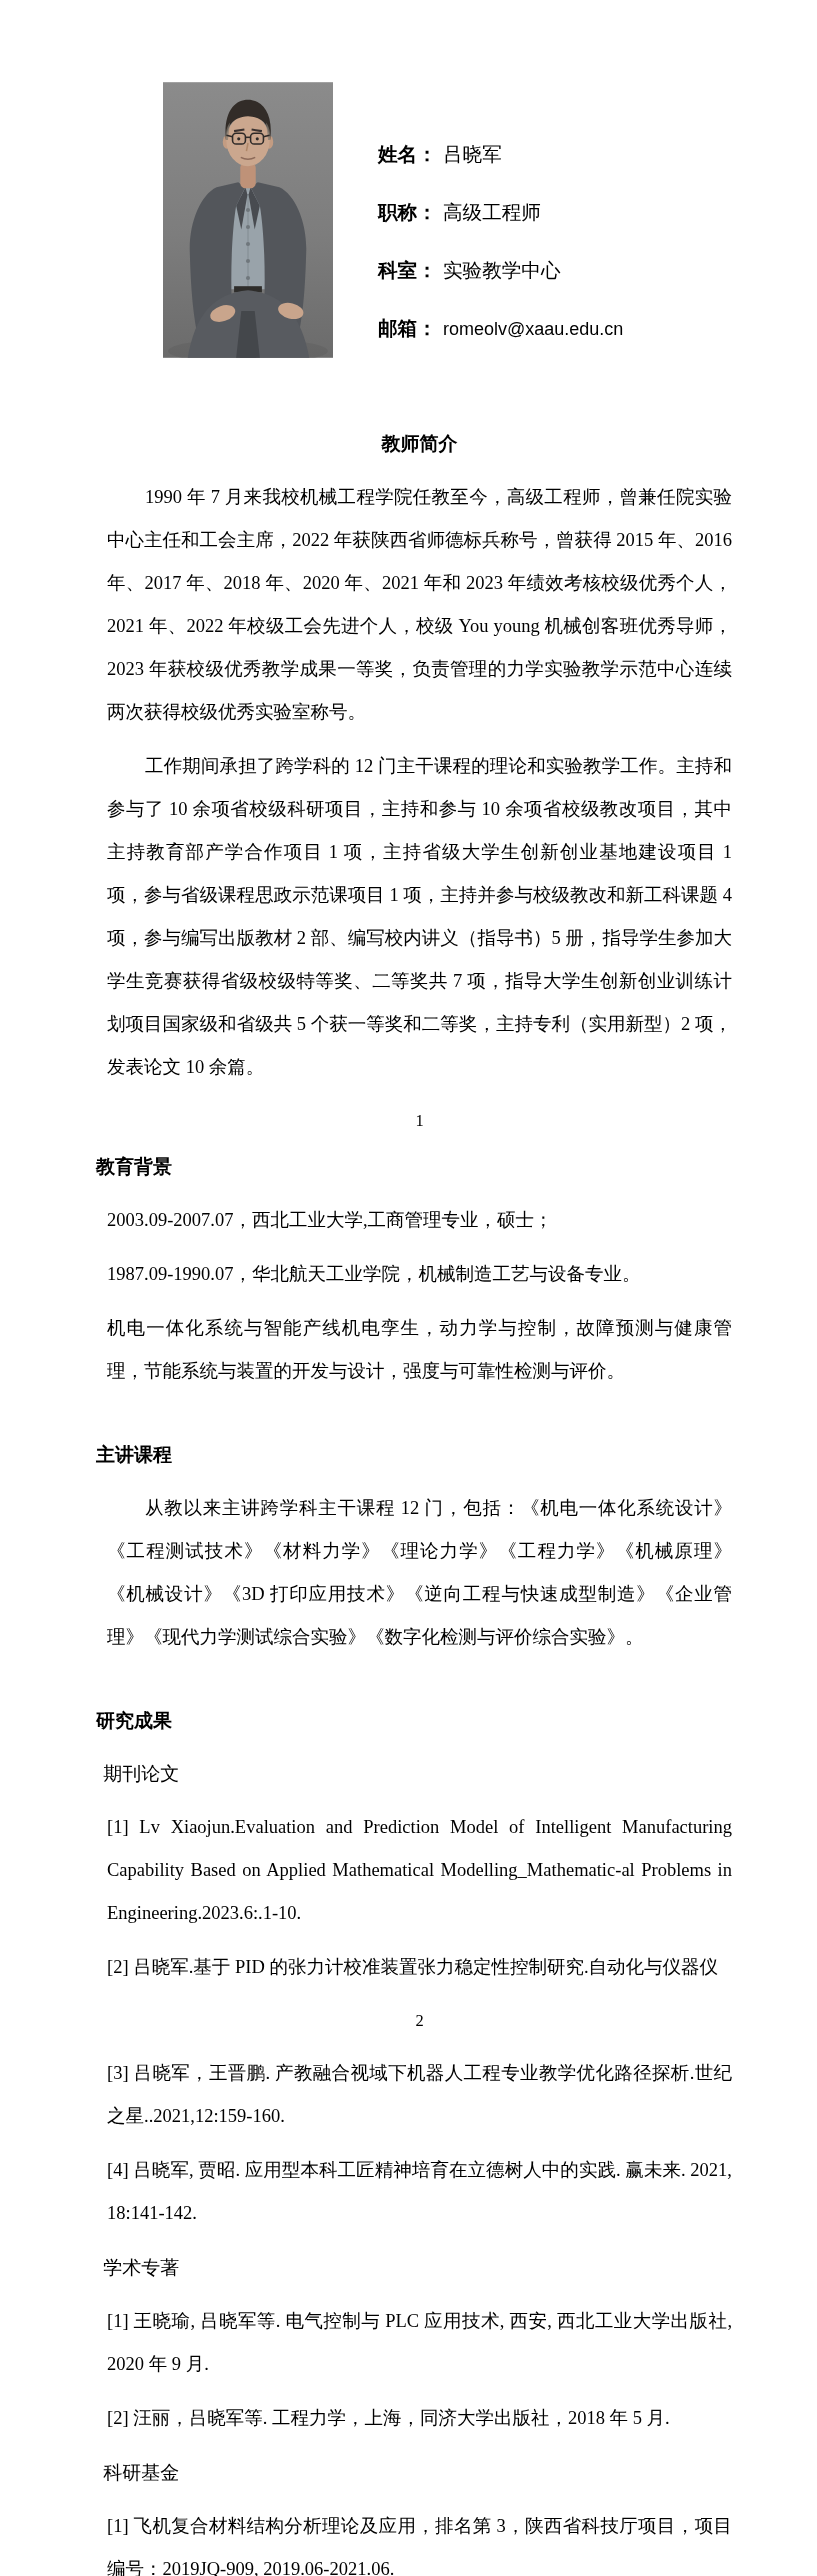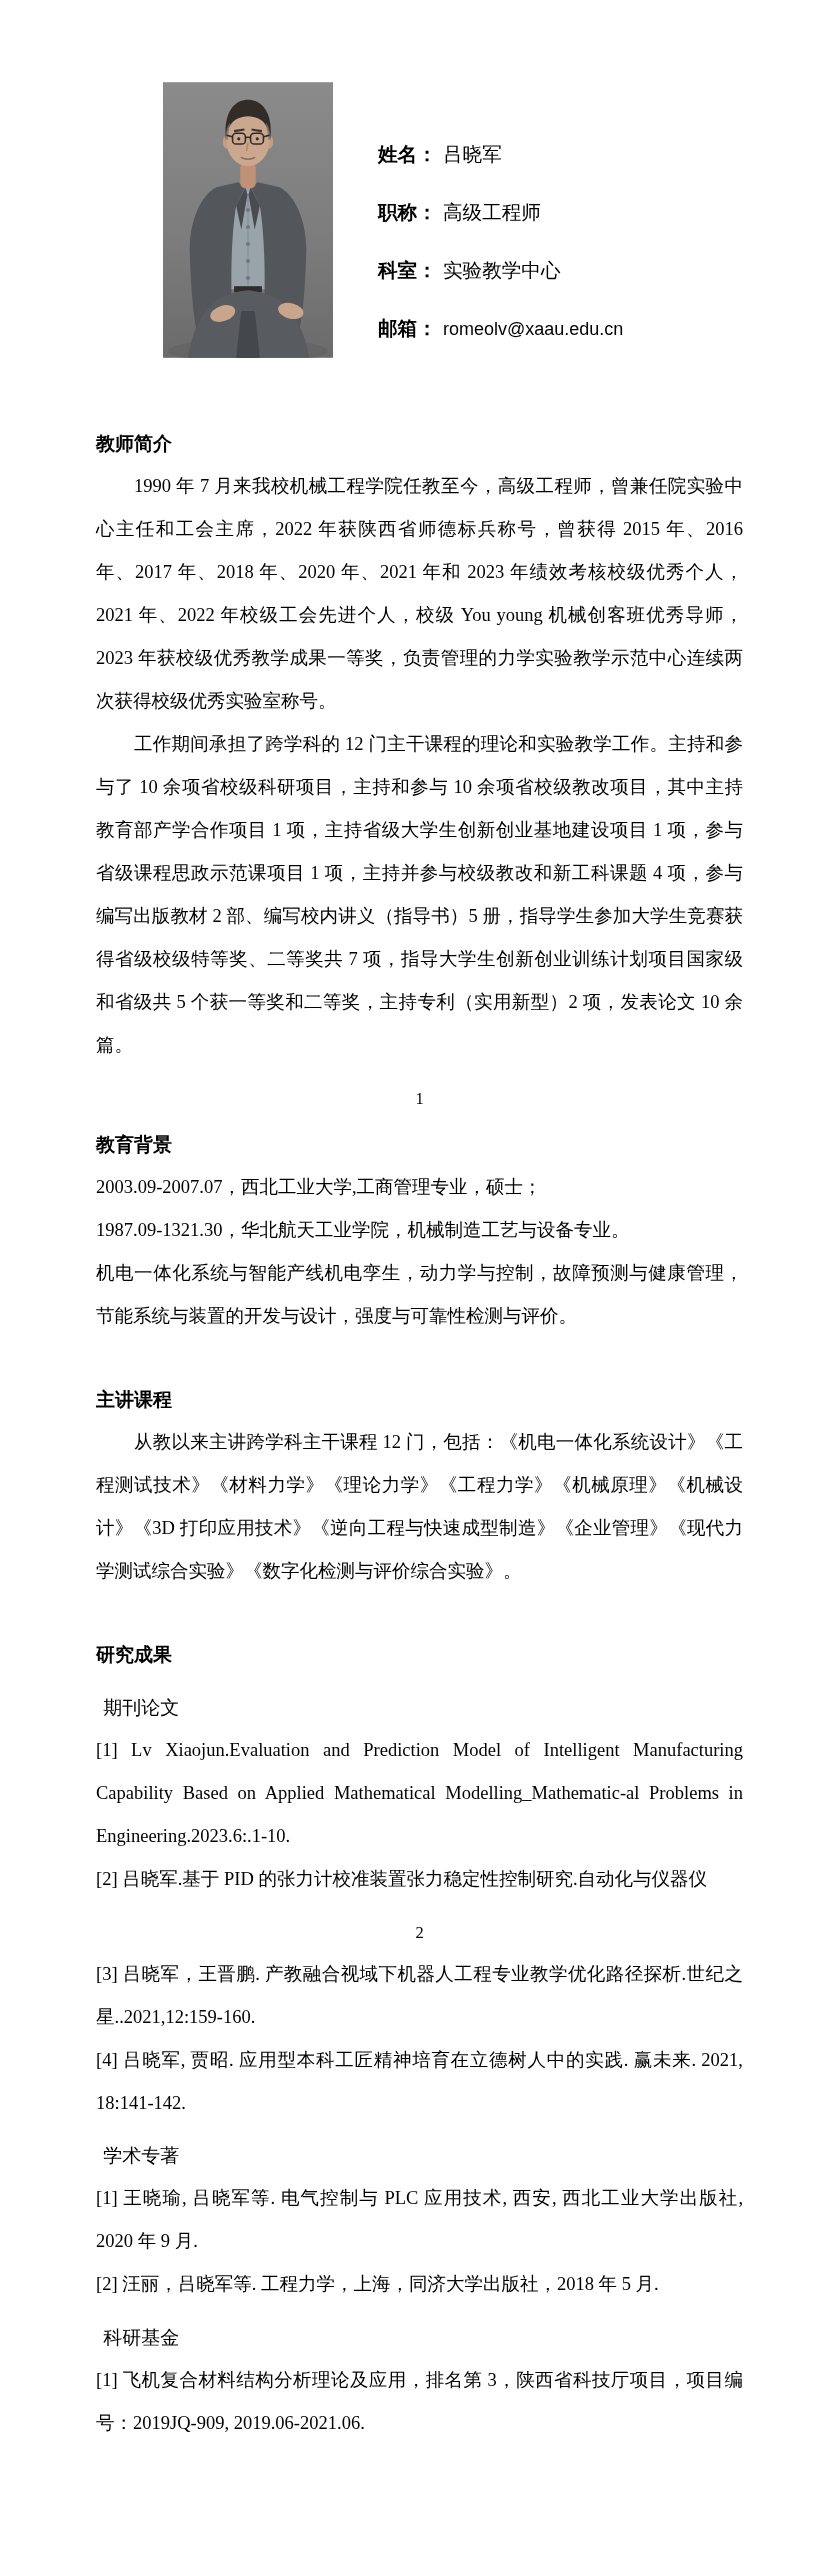--- a/index.html
+++ b/index.html
@@ -12,24 +12,24 @@
   .profile-header{display:flex;align-items:flex-start;margin-left:27px;margin-bottom:47px;padding-left:40px;}
   .photo-frame{width:170px;height:276px;flex:0 0 auto;}
   .photo-frame svg{display:block;width:170px;height:276px;}
   .profile-info{margin-left:45px;padding-top:61px;}
   .info-row{margin-bottom:34px;font-size:19.6px;line-height:24px;white-space:nowrap;}
   .info-label{font-weight:bold;}
   .info-value{margin-left:6.2px;}
   .mono{font-family:Liberation Sans, sans-serif;font-size:18px;}
   
   .doc h2{font-size:19px;font-weight:bold;margin:40px 0 0 0;line-height:43px;}
-  .doc h2.first{margin-top:0;}
+  .doc h2.first{margin-top:0;text-align:center;}
   .doc h2.tight{margin-top:4.1px;}
   .doc h3{font-size:19px;font-weight:normal;margin:9.3px 0 0 0;line-height:43px;padding-left:7.2px;}
-  .doc p{font-size:18.5px;line-height:43px;margin:0;text-align:justify;text-align-last:left;}
+  .doc p{font-size:18.5px;line-height:43px;margin:11px;text-align:justify;text-align-last:left;}
   .doc p.indent{text-indent:38px;}
   .pagenum{font-size:16.5px;line-height:40px;text-align:center;margin:12.4px 0 0 0;}
 </style>
 </head>
 <body>
 
 <div class="content">
 
   <div class="profile-header">
     <div class="photo-frame">
@@ -116,21 +116,21 @@
   <div class="doc">
 
     <h2 class="first">教师简介</h2>
     <p class="indent">1990 年 7 月来我校机械工程学院任教至今，高级工程师，曾兼任院实验中心主任和工会主席，2022 年获陕西省师德标兵称号，曾获得 2015 年、2016 年、2017 年、2018 年、2020 年、2021 年和 2023 年绩效考核校级优秀个人，2021 年、2022 年校级工会先进个人，校级 You young 机械创客班优秀导师，2023 年获校级优秀教学成果一等奖，负责管理的力学实验教学示范中心连续两次获得校级优秀实验室称号。</p>
     <p class="indent">工作期间承担了跨学科的 12 门主干课程的理论和实验教学工作。主持和参与了 10 余项省校级科研项目，主持和参与 10 余项省校级教改项目，其中主持教育部产学合作项目 1 项，主持省级大学生创新创业基地建设项目 1 项，参与省级课程思政示范课项目 1 项，主持并参与校级教改和新工科课题 4 项，参与编写出版教材 2 部、编写校内讲义（指导书）5 册，指导学生参加大学生竞赛获得省级校级特等奖、二等奖共 7 项，指导大学生创新创业训练计划项目国家级和省级共 5 个获一等奖和二等奖，主持专利（实用新型）2 项，发表论文 10 余篇。</p>
 
     <div class="pagenum">1</div>
 
     <h2 class="tight">教育背景</h2>
     <p>2003.09-2007.07，西北工业大学,工商管理专业，硕士；</p>
-      <p>1987.09-1321.30，华北航天工业学院，机械制造工艺与设备专业。</p>
+      <p>1987.09-1990.07，华北航天工业学院，机械制造工艺与设备专业。</p>
 
     <p>机电一体化系统与智能产线机电孪生，动力学与控制，故障预测与健康管理，节能系统与装置的开发与设计，强度与可靠性检测与评价。</p>
 
     <h2>主讲课程</h2>
     <p class="indent">从教以来主讲跨学科主干课程 12 门，包括：《机电一体化系统设计》《工程测试技术》《材料力学》《理论力学》《工程力学》《机械原理》《机械设计》《3D 打印应用技术》《逆向工程与快速成型制造》《企业管理》《现代力学测试综合实验》《数字化检测与评价综合实验》。</p>
 
     <h2>研究成果</h2>
 
     <h3>期刊论文</h3>
     <p>[1] Lv Xiaojun.Evaluation and Prediction Model of Intelligent Manufacturing Capability Based on Applied Mathematical Modelling_Mathematic-al Problems in Engineering.2023.6:.1-10.</p>

